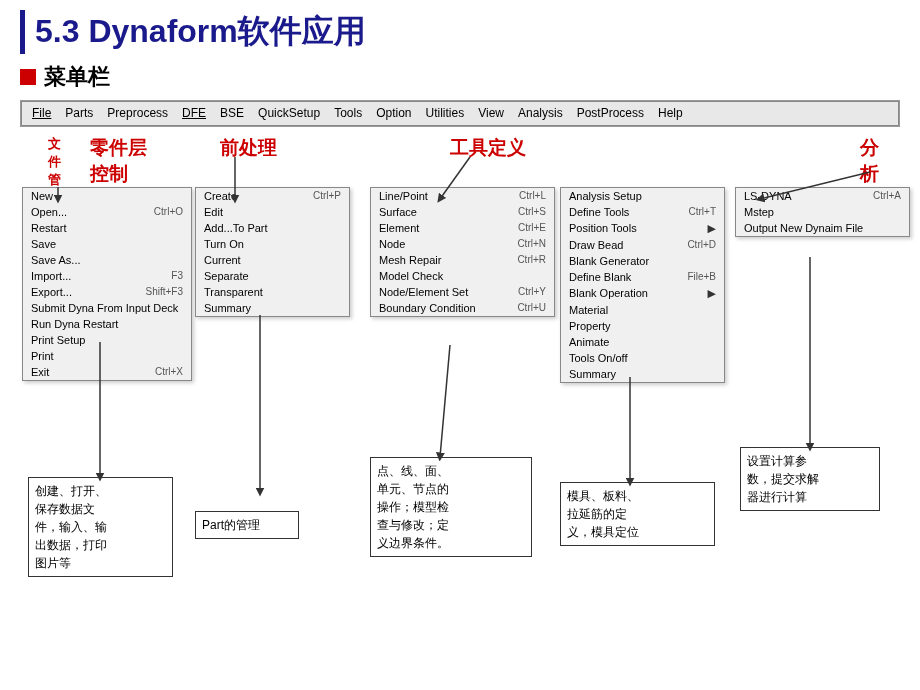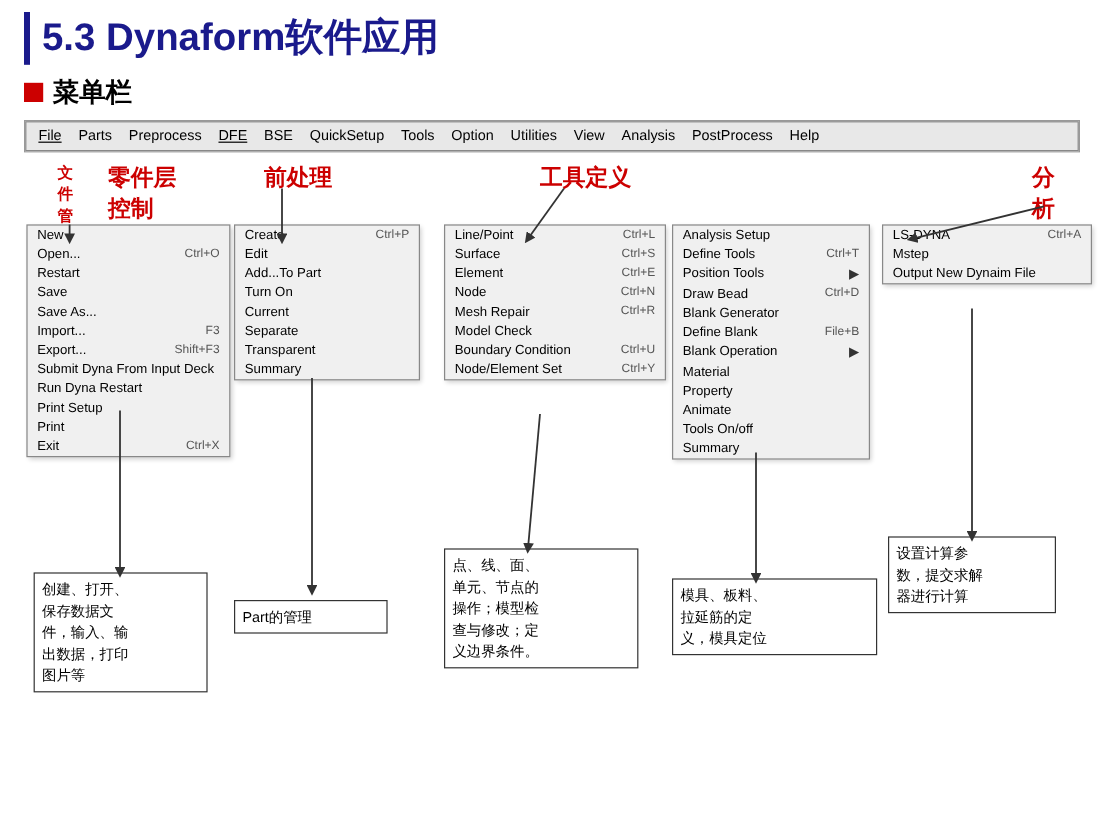--- a/index.html
+++ b/index.html
@@ -251,27 +251,27 @@
           <span class="shortcut">Ctrl+N</span>
       </div>
       <div class="dropdown-row">
         <span>Mesh Repair</span>
           <span class="shortcut">Ctrl+R</span>
       </div>
       <div class="dropdown-row">
         <span>Model Check</span>
       </div>
       <div class="dropdown-row">
+        <span>Node/Element Set</span>
+          <span class="shortcut">Ctrl+Y</span>
+      </div>
+      <div class="dropdown-row">
         <span>Boundary Condition</span>
           <span class="shortcut">Ctrl+U</span>
       </div>
-      <div class="dropdown-row">
-        <span>Node/Element Set</span>
-          <span class="shortcut">Ctrl+Y</span>
-      </div>
     </div>
 
     <div class="dropdown" style="left: 540px; top: 60px; min-width: 165px;">
       <div class="dropdown-row">
         <span>Analysis Setup</span>
       </div>
       <div class="dropdown-row">
         <span>Define Tools</span>
           <span class="shortcut">Ctrl+T</span>
       </div>
@@ -321,29 +321,29 @@
       </div>
       <div class="dropdown-row">
         <span>Output New Dynaim File</span>
       </div>
     </div>
 
     <div class="annot" style="left: 8px; top: 350px; width: 145px;">
       <span>创建、打开、<br>保存数据文<br>件，输入、输<br>出数据，打印<br>图片等</span>
     </div>
 
-    <div class="annot" style="left: 175px; top: 373px; width: 128px;">
+    <div class="annot" style="left: 175px; top: 384px; width: 104px;">
       <span>Part的管理</span>
     </div>
 
     <div class="annot" style="left: 350px; top: 330px; width: 162px;">
       <span>点、线、面、<br>单元、节点的<br>操作；模型检<br>查与修改；定<br>义边界条件。</span>
     </div>
 
-    <div class="annot" style="left: 540px; top: 355px; width: 171px;">
+    <div class="annot" style="left: 540px; top: 355px; width: 155px;">
       <span>模具、板料、<br>拉延筋的定<br>义，模具定位</span>
     </div>
 
     <div class="annot" style="left: 720px; top: 320px; width: 140px;">
       <span>设置计算参<br>数，提交求解<br>器进行计算</span>
     </div>
 
     <svg class="arrow-svg" style="position:absolute;top:0;left:0;width:900px;height:480px;" viewBox="0 0 900 480">
 
       <defs>

